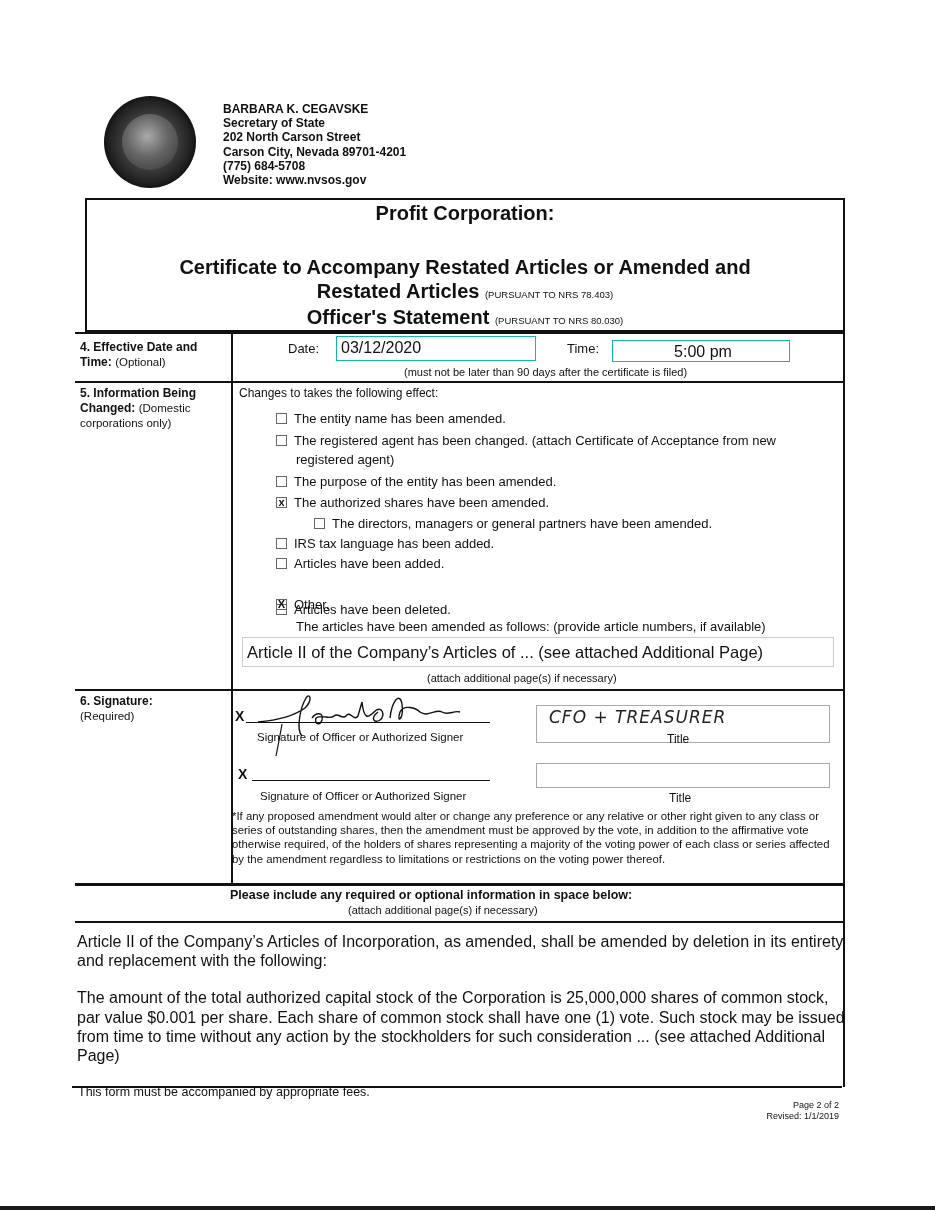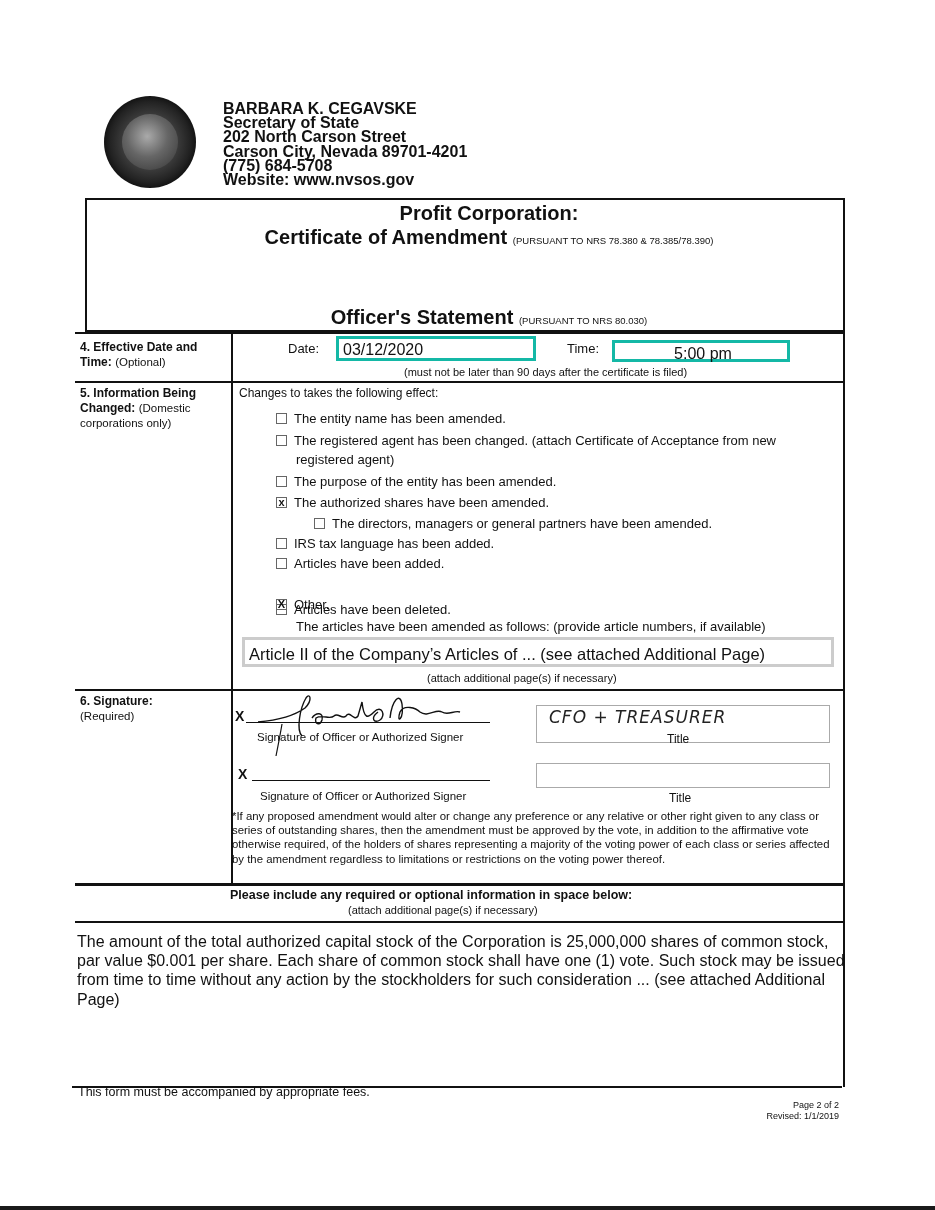--- a/index.html
+++ b/index.html
@@ -8,43 +8,43 @@
     font-family:"Liberation Sans", sans-serif; color:#111;
   }
   .abs { position:absolute; }
   .bottom-edge { left:0; top:1206px; width:935px; height:4px; background:#1a1a1a; }
 
   
   .seal { left:104px; top:96px; width:92px; height:92px; border-radius:50%;
     background:radial-gradient(circle at 50% 50%, #777 0%, #444 35%, #222 62%, #111 72%, #3a3a3a 74%, #1a1a1a 100%); }
   .seal-inner { position:absolute; left:18px; top:18px; width:56px; height:56px; border-radius:50%;
     background:radial-gradient(circle at 45% 40%, #aaa 0%, #666 45%, #333 100%); }
-  .agency { left:223px; top:102px; font-size:16px; font-weight:bold; line-height:14.2px; }
+  .agency { left:223px; top:102px; font-size:12px; font-weight:bold; line-height:14.2px; }
   .agency div { white-space:nowrap; }
 
   
   .title-box { left:85px; top:198px; width:760px; height:134px; border:2px solid #111; border-right-width:2.5px; box-sizing:border-box; }
-  .t-line { position:absolute; left:0; width:100%; text-align:center; font-weight:bold; white-space:nowrap;padding-left:24px; }
+  .t-line { position:absolute; left:0; width:100%; text-align:center; font-weight:bold; white-space:nowrap; }
   .t1 { top:2px; font-size:20px; }
   .t2 { top:26px; font-size:20px; }
   .t3 { top:56px; font-size:20px; }
   .t4 { top:80px; font-size:20px; }
   .t5 { top:106px; font-size:20px; }
   .nrs { font-size:9.5px; font-weight:normal; }
 
   
   .hline { position:absolute; background:#111; }
   .vline { position:absolute; background:#111; }
 
   .lab { font-size:12px; line-height:15px; }
   .lab b { font-weight:bold; }
   .lab .sm { font-size:11.5px; font-weight:normal; }
 
   .field-lbl { font-size:13px;text-align:center; }
-  .field-box { position:absolute; border:3px solid #14b8a6; font-size:16px; padding-left:4px; box-sizing:border-box; line-height:22px; }
+  .field-box { position:absolute; border:1px solid #14b8a6; font-size:16px; padding-left:4px; box-sizing:border-box; line-height:22px; }
   .note { font-size:11px; white-space:nowrap; }
 
   .chk-row { position:absolute; left:276px; font-size:13px; white-space:nowrap; display:flex; align-items:center; }
   .chk { width:11px; height:11px; border:1px solid #666; margin-right:7px; box-sizing:border-box;
     font-size:11px; line-height:9px; text-align:center; font-weight:bold; }
   .txt13 { font-size:13px; white-space:nowrap; }
 
   .sig-line { position:absolute; height:1px; background:#111; }
   .sigcap { font-size:11.5px; white-space:nowrap; }
   .title-input { position:absolute; border:1px solid #aaa; box-sizing:border-box; }
@@ -66,21 +66,22 @@
   <div>BARBARA K. CEGAVSKE</div>
   <div>Secretary of State</div>
   <div>202 North Carson Street</div>
   <div>Carson City, Nevada 89701-4201</div>
   <div>(775) 684-5708</div>
   <div>Website:  www.nvsos.gov</div>
 </div>
 
 <div class="abs title-box">
   <div class="t-line t1">Profit Corporation:</div>
-  <div class="t-line t2"><span>Certificate of Amendment</span> <span class="nrs">(PURSUANT TO NRS 78.380 &amp; 78.385/78.390)</span></div>
+  <div class="t-line t3">Certificate to Accompany Restated Articles or Amended and</div>
+  <div class="t-line t4"><span>Restated Articles</span> <span class="nrs">(PURSUANT TO NRS 78.403)</span></div>
   <div class="t-line t5"><span>Officer's Statement</span> <span class="nrs">(PURSUANT TO NRS 80.030)</span></div>
 </div>
 
 <div class="hline" style="left:75px; top:332px; width:770px; height:2px;"></div>
 <div class="hline" style="left:75px; top:381px; width:770px; height:1.5px;"></div>
 <div class="hline" style="left:75px; top:689px; width:770px; height:1.5px;"></div>
 <div class="hline" style="left:75px; top:883px; width:770px; height:3px;"></div>
 <div class="hline" style="left:75px; top:921px; width:770px; height:1.5px;"></div>
 <div class="hline" style="left:72px; top:1086px; width:770px; height:1.5px;"></div>
 <div class="vline" style="left:231px; top:332px; width:1.5px; height:552px;"></div>
@@ -166,20 +167,21 @@
 <div class="sig-line" style="left:252px; top:780px; width:238px;"></div>
 <div class="abs sigcap" style="left:260px; top:790px;">Signature of Officer or Authorized Signer</div>
 <div class="title-input" style="left:536px; top:763px; width:294px; height:25px;"></div>
 <div class="abs sigcap" style="left:669px; top:791px; font-size:12px;">Title</div>
 
 <div class="abs footnote">*If any proposed amendment would alter or change any preference or any relative or other right given to any class or series of outstanding shares, then the amendment must be approved by the vote, in addition to the affirmative vote otherwise required, of the holders of shares representing a majority of the voting power of each class or series affected by the amendment regardless to limitations or restrictions on the voting power thereof.</div>
 
 <div class="abs" style="left:230px; top:888px; font-size:12.5px; font-weight:bold; white-space:nowrap;">Please include any required or optional information in space below:</div>
 <div class="abs note" style="left:348px; top:904px;">(attach additional page(s) if necessary)</div>
 <div class="abs body-text">
+  <p>Article II of the Company’s Articles of Incorporation, as amended, shall be amended by deletion in its entirety and replacement with the following:</p>
   <p>The amount of the total authorized capital stock of the Corporation is 25,000,000 shares of common stock, par value $0.001 per share.  Each share of common stock shall have one (1) vote. Such stock may be issued from time to time without any action by the stockholders for such consideration ... (see attached Additional Page)</p>
 </div>
 
 <div class="abs footer-left">This form must be accompanied by appropriate fees.</div>
 <div class="abs footer-right">
   <div>Page 2 of 2</div>
   <div>Revised: 1/1/2019</div>
 </div>
 
 <div class="abs bottom-edge"></div>

